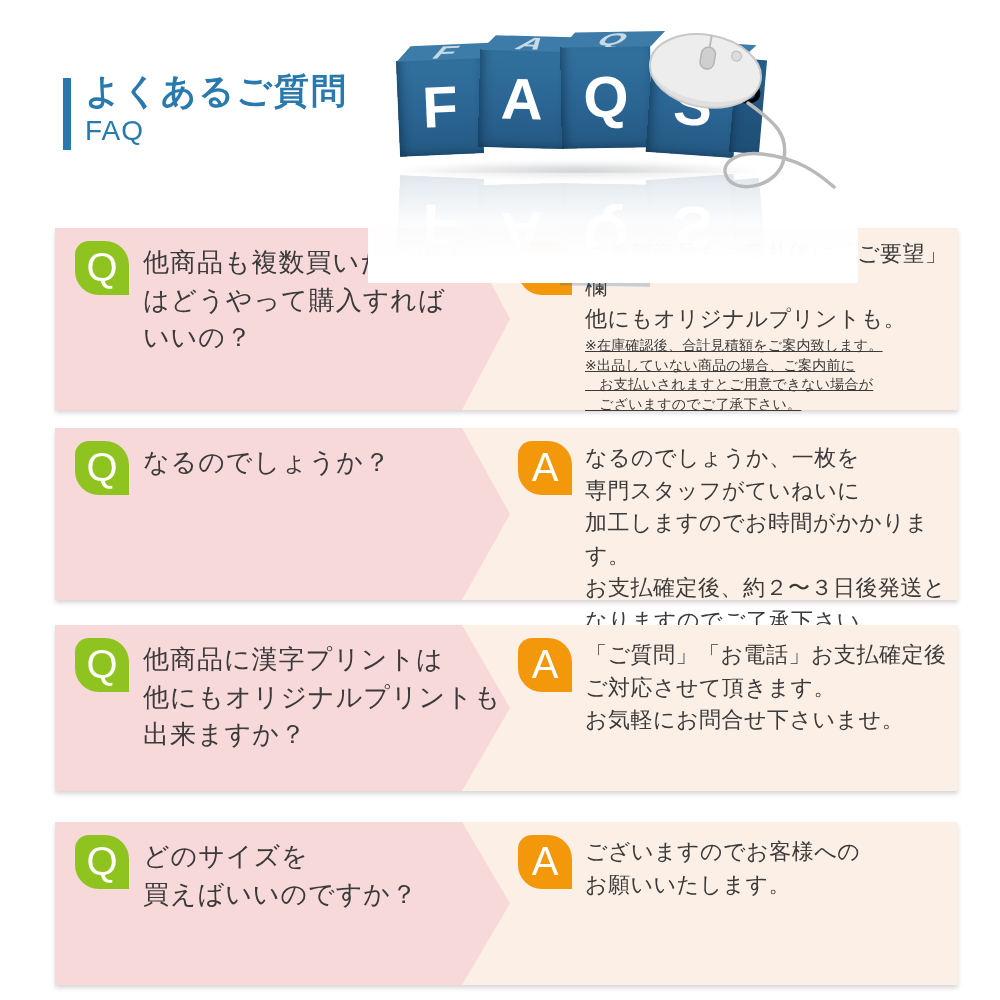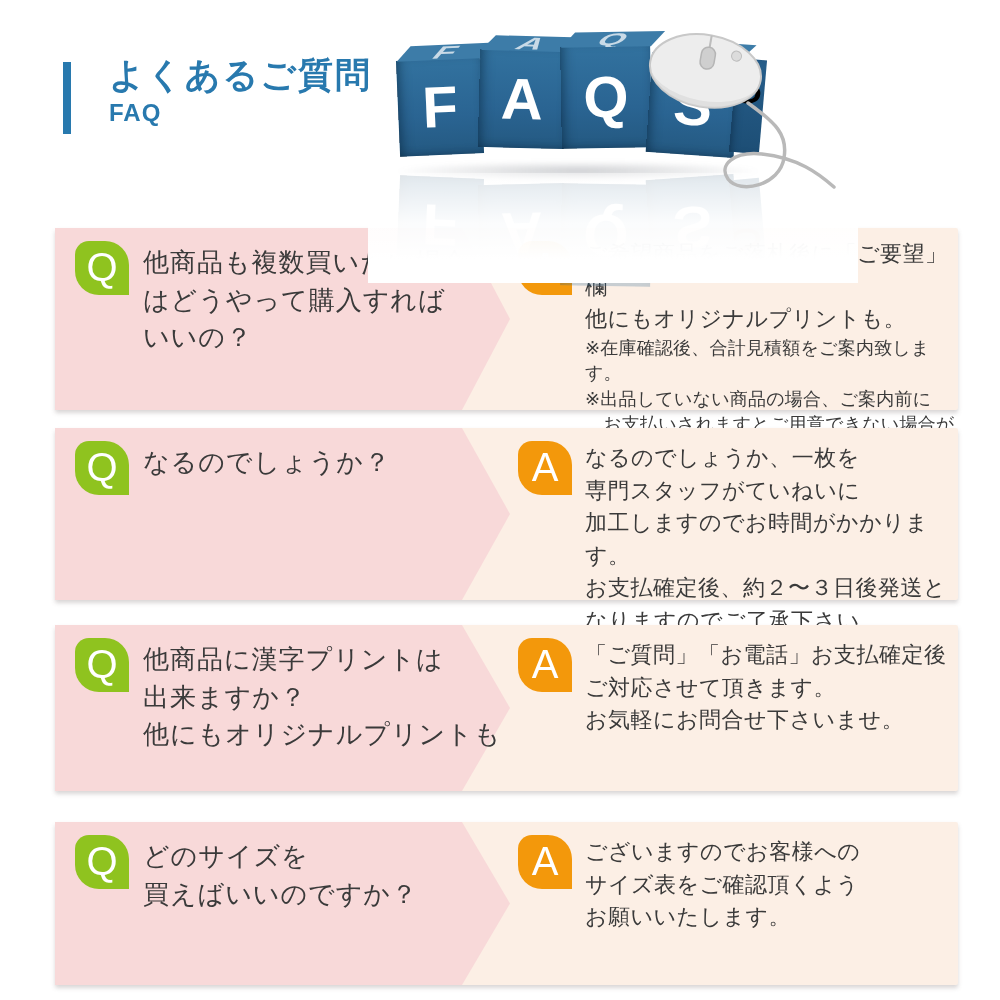--- a/index.html
+++ b/index.html
@@ -2,24 +2,24 @@
 <html lang="ja"><head>
 <meta charset="utf-8">
 <style>
   html,body{margin:0;padding:0;}
   body{
     width:1000px;height:1000px;position:relative;background:#ffffff;
     font-family:"Liberation Sans","DejaVu Sans",sans-serif;
     overflow:hidden;
   }
   
-  .hdr{position:absolute;left:63px;top:56px;padding-left:24px;}
+  .hdr{position:absolute;left:63px;top:72px;}
   .hdr-bar{position:absolute;left:0;top:6px;width:8px;height:72px;background:#2879ae;}
   .hdr-title{margin:0 0 0 22px;font-size:35px;font-weight:bold;color:#2879ae;letter-spacing:2px;line-height:1.1;}
-  .hdr-sub{margin:4px 0 0 22px;font-size:24px;font-weight:bold;color:#2879ae;letter-spacing:1px;}
+  .hdr-sub{margin:4px 0 0 22px;font-size:28px;font-weight:normal;color:#2879ae;letter-spacing:1px;}
 
   
   .graphic{position:absolute;left:398px;top:35px;width:430px;height:190px;}
   .cubes{position:absolute;left:0;top:10px;display:flex;align-items:flex-start;z-index:2;}
   .cube{position:relative;display:flex;align-items:center;justify-content:center;
         background:linear-gradient(180deg,#32729f 0%,#2a6492 60%,#245981 100%);
         box-shadow:inset 9px 0 12px -7px rgba(0,25,45,.55), inset -4px -6px 10px -6px rgba(0,20,40,.35);
         color:#fff;font-weight:bold;}
   .cube-top{position:absolute;top:-14px;left:8px;right:-8px;height:15px;background:#3d7ca8;
         transform:skewX(-44deg);overflow:hidden;display:flex;align-items:center;justify-content:center;}
@@ -52,21 +52,21 @@
   .q-band{position:absolute;left:0;top:0;bottom:0;width:455px;background:#f8d9d9;
        clip-path:polygon(0 0,407px 0,455px 50%,407px 100%,0 100%);}
   .badge{position:absolute;top:13px;width:54px;height:54px;display:flex;align-items:center;justify-content:center;
        color:#fff;font-size:40px;border-radius:14px 24px 0 24px;line-height:1;padding-bottom:2px;box-sizing:border-box;}
   .q-badge{left:20px;background:#8fc31f;}
   .a-badge{left:463px;background:#f3980b;}
   .q-text{position:absolute;left:88px;top:16px;font-size:26px;line-height:1.45;color:#3a3a3a;letter-spacing:1px;}
   .a-text{position:absolute;left:530px;top:14px;color:#3a3a3a;}
   .r1 .a-text{top:10px;}
   .a-main{font-size:22px;line-height:1.48;letter-spacing:.5px;}
-  .a-note{font-size:18px;line-height:1.42;letter-spacing:.2px;}
+  .a-note{font-size:14px;line-height:1.42;letter-spacing:.2px;text-decoration:underline;}
 </style>
 </head>
 <body>
 
 <header class="hdr">
   <div class="hdr-bar"></div>
   <h1 class="hdr-title">よくあるご質問</h1>
   <div class="hdr-sub">FAQ</div>
 </header>
 
@@ -165,37 +165,36 @@
     <div class="a-main">お支払確定後、約２〜３日後発送と</div>
     <div class="a-main">なりますのでご了承下さい。</div>
   </div>
 </section>
 
 <section class="row r3">
   <div class="q-band"></div>
   <div class="badge q-badge">Q</div>
   <div class="q-text">
     <div>他商品に漢字プリントは</div>
+    <div>他にもオリジナルプリントも</div>
     <div>出来ますか？</div>
-    <div>他にもオリジナルプリントも</div>
   </div>
   <div class="badge a-badge">A</div>
   <div class="a-text">
     <div class="a-main">「ご質問」「お電話」お支払確定後</div>
     <div class="a-main">ご対応させて頂きます。</div>
     <div class="a-main">お気軽にお問合せ下さいませ。</div>
   </div>
 </section>
 
 <section class="row r4">
   <div class="q-band"></div>
   <div class="badge q-badge">Q</div>
   <div class="q-text">
     <div>どのサイズを</div>
     <div>買えばいいのですか？</div>
   </div>
   <div class="badge a-badge">A</div>
   <div class="a-text">
     <div class="a-main">ございますのでお客様への</div>
-    <div class="a-main">サイズ表をご確認頂くよう</div>
     <div class="a-main">お願いいたします。</div>
   </div>
 </section>
 
 </body></html>

